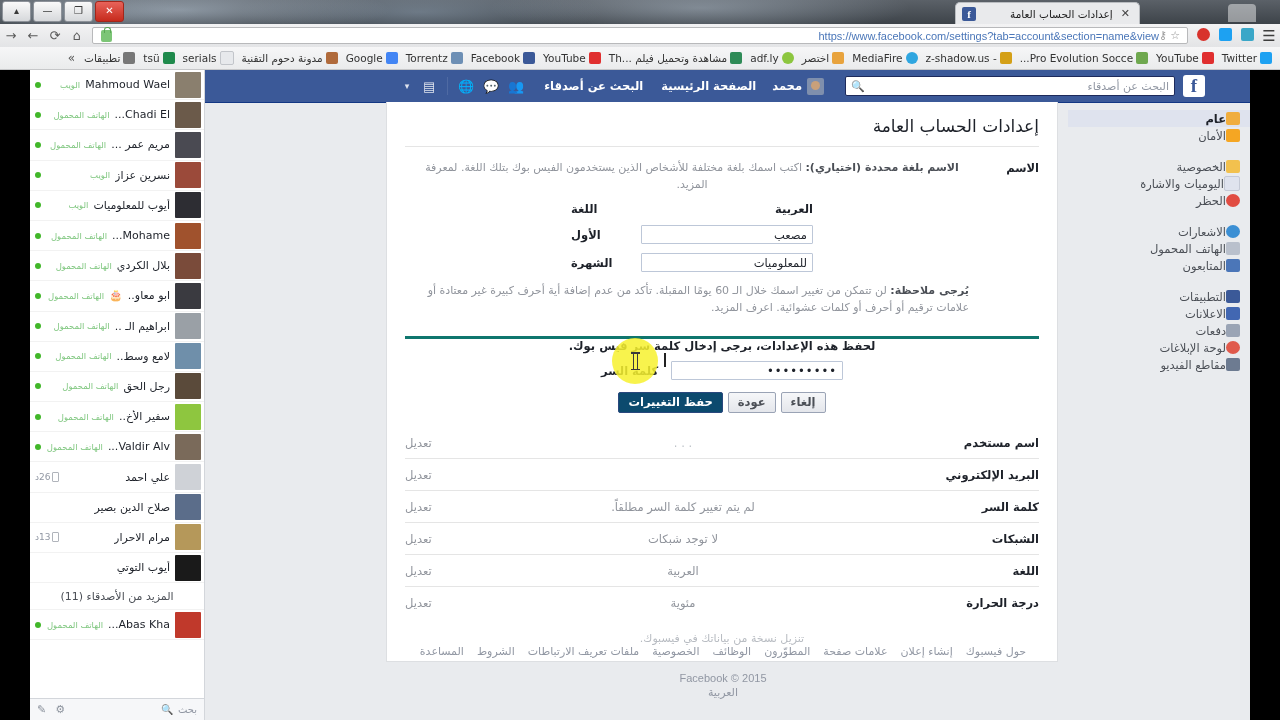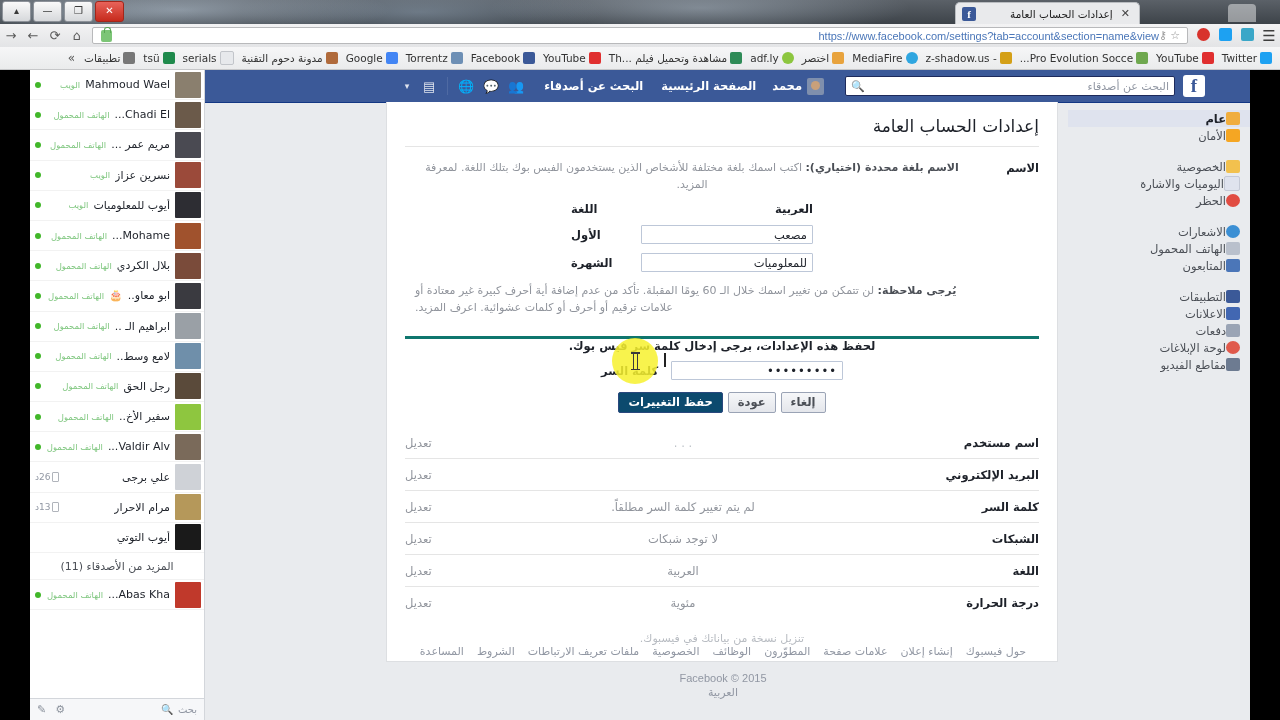--- a/index.html
+++ b/index.html
@@ -161,21 +161,21 @@
   .nb-desc{font-size:11px;color:#90949c;line-height:1.55;text-align:center;}
   .nb-desc b{color:#4b4f56;font-weight:bold;}
   .frow{display:flex;justify-content:center;align-items:center;gap:8px;margin-top:9px;}
   .frow .flabel{width:62px;text-align:left;font-weight:bold;font-size:11.5px;color:#1d2129;}
   .frow .fstatic{width:172px;text-align:right;font-size:11.5px;color:#1d2129;font-weight:bold;}
   .finput{
     width:172px;height:19px;border:1px solid #bdc7d8;background:#fff;
     font-size:11.5px;color:#1d2129;padding:0 5px;box-sizing:border-box;
     text-align:right;font-family:inherit;border-radius:1px;
   }
-  .nb-note{font-size:11px;color:#90949c;line-height:1.55;text-align:left;margin-top:10px;}
+  .nb-note{font-size:11px;color:#90949c;line-height:1.55;text-align:right;margin-top:10px;}
   .nb-note b{color:#4b4f56;font-weight:bold;}
 
   .pwdwrap{border-top:3px solid #0f766e;margin:14px 18px 0;text-align:center;}
   .pwd-hint{font-size:11.5px;color:#1d2129;font-weight:bold;text-align:center;}
   .pwd-row{display:flex;justify-content:center;align-items:center;gap:8px;margin-top:8px;}
   .pwd-row .flabel{width:62px;text-align:left;font-weight:bold;font-size:11.5px;color:#1d2129;}
   .pwdinput{
     width:172px;height:19px;border:1px solid #bdc7d8;background:#fff;
     font-size:11.5px;color:#1d2129;padding:0 5px;box-sizing:border-box;
     text-align:right;letter-spacing:1px;font-family:inherit;border-radius:1px;
@@ -634,26 +634,33 @@
         <span class="cav" style="background:#7a6a5a"></span>
         <span class="cmid">
             <span class="cname">Valdir Alv...</span>
             <span class="cstat">الهاتف المحمول</span>
           </span>
         <span class="cdot"></span>
       </div>
       <div class="crow">
         <span class="cav" style="background:#cfd2d7"></span>
         <span class="cmid">
-            <span class="cname">علي برجى</span>
+            <span class="cname">علي احمد</span>
           </span>
         <span class="cidle">
             <span class="cphone"></span>
             <span>26د</span>
           </span>
+      </div>
+      <div class="crow">
+        <span class="cav" style="background:#5b6d8a"></span>
+        <span class="cmid">
+            <span class="cname">صلاح الدين بصير</span>
+          </span>
+        <span class="cidle"></span>
       </div>
       <div class="crow">
         <span class="cav" style="background:#b5985a"></span>
         <span class="cmid">
             <span class="cname">مرام الاحرار</span>
           </span>
         <span class="cidle">
             <span class="cphone"></span>
             <span>13د</span>
           </span>

